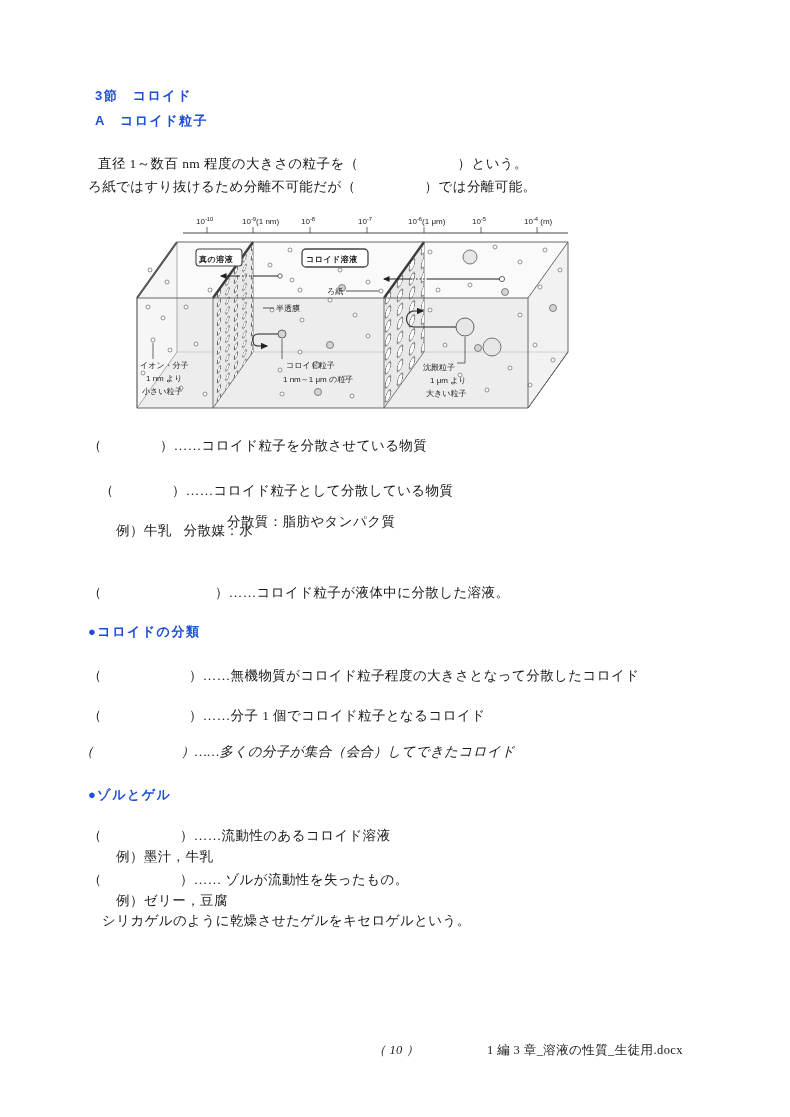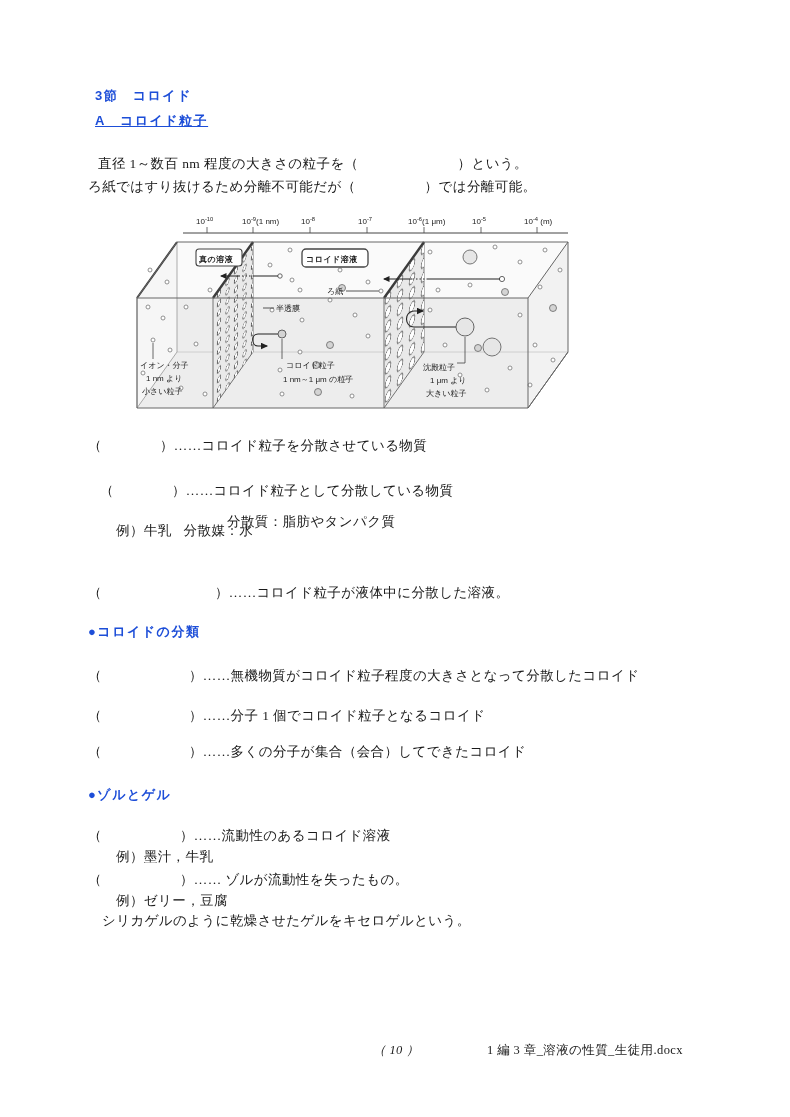--- a/index.html
+++ b/index.html
@@ -21,21 +21,21 @@
   svg text{font-family:"Liberation Sans","DejaVu Sans",sans-serif;fill:#222;}
   svg .lbl{font-size:8px;}
   svg .scl{font-size:8px;}
   svg .sup{font-size:5.8px;}
   svg .boxlbl{font-size:8px;font-weight:bold;letter-spacing:0.5px;}
 </style>
 </head>
 <body>
 
 <div class="heading" style="left:95px;top:87px;">3節　コロイド</div>
-<div class="heading" style="left:95px;top:112px;text-decoration:underline;">A　コロイド粒子</div>
+<div class="heading" style="left:95px;top:112px;">A　コロイド粒子</div>
 
 <div class="line" style="left:98px;top:155px;">
   <span>直径 1～数百 nm 程度の大きさの粒子を（</span><span class="gap g99"></span><span>）という。</span>
 </div>
 <div class="line" style="left:88px;top:178px;">
   <span>ろ紙ではすり抜けるため分離不可能だが（</span><span class="gap g69"></span><span>）では分離可能。</span>
 </div>
 
 <svg style="position:absolute;left:130px;top:212px;" width="445" height="200" viewBox="0 0 445 200">
   <defs>
@@ -234,21 +234,21 @@
   <span>（</span><span class="gap g113"></span><span>）……コロイド粒子が液体中に分散した溶液。</span>
 </div>
 
 <div class="heading" style="left:88px;top:623px;">●コロイドの分類</div>
 <div class="line" style="left:88px;top:667px;">
   <span>（</span><span class="gap g87"></span><span>）……無機物質がコロイド粒子程度の大きさとなって分散したコロイド</span>
 </div>
 <div class="line" style="left:88px;top:707px;">
   <span>（</span><span class="gap g87"></span><span>）……分子 1 個でコロイド粒子となるコロイド</span>
 </div>
-<div class="line" style="left:88px;top:743px;">
+<div class="line" style="left:80px;top:743px;font-style:italic;">
   <span>（</span><span class="gap g87"></span><span>）……多くの分子が集合（会合）してできたコロイド</span>
 </div>
 
 <div class="heading" style="left:88px;top:786px;">●ゾルとゲル</div>
 <div class="line" style="left:88px;top:827px;">
   <span>（</span><span class="gap g78"></span><span>）……流動性のあるコロイド溶液</span>
 </div>
 <div class="line" style="left:116px;top:848px;">例）墨汁，牛乳</div>
 <div class="line" style="left:88px;top:871px;">
   <span>（</span><span class="gap g78"></span><span>）…… ゾルが流動性を失ったもの。</span>

